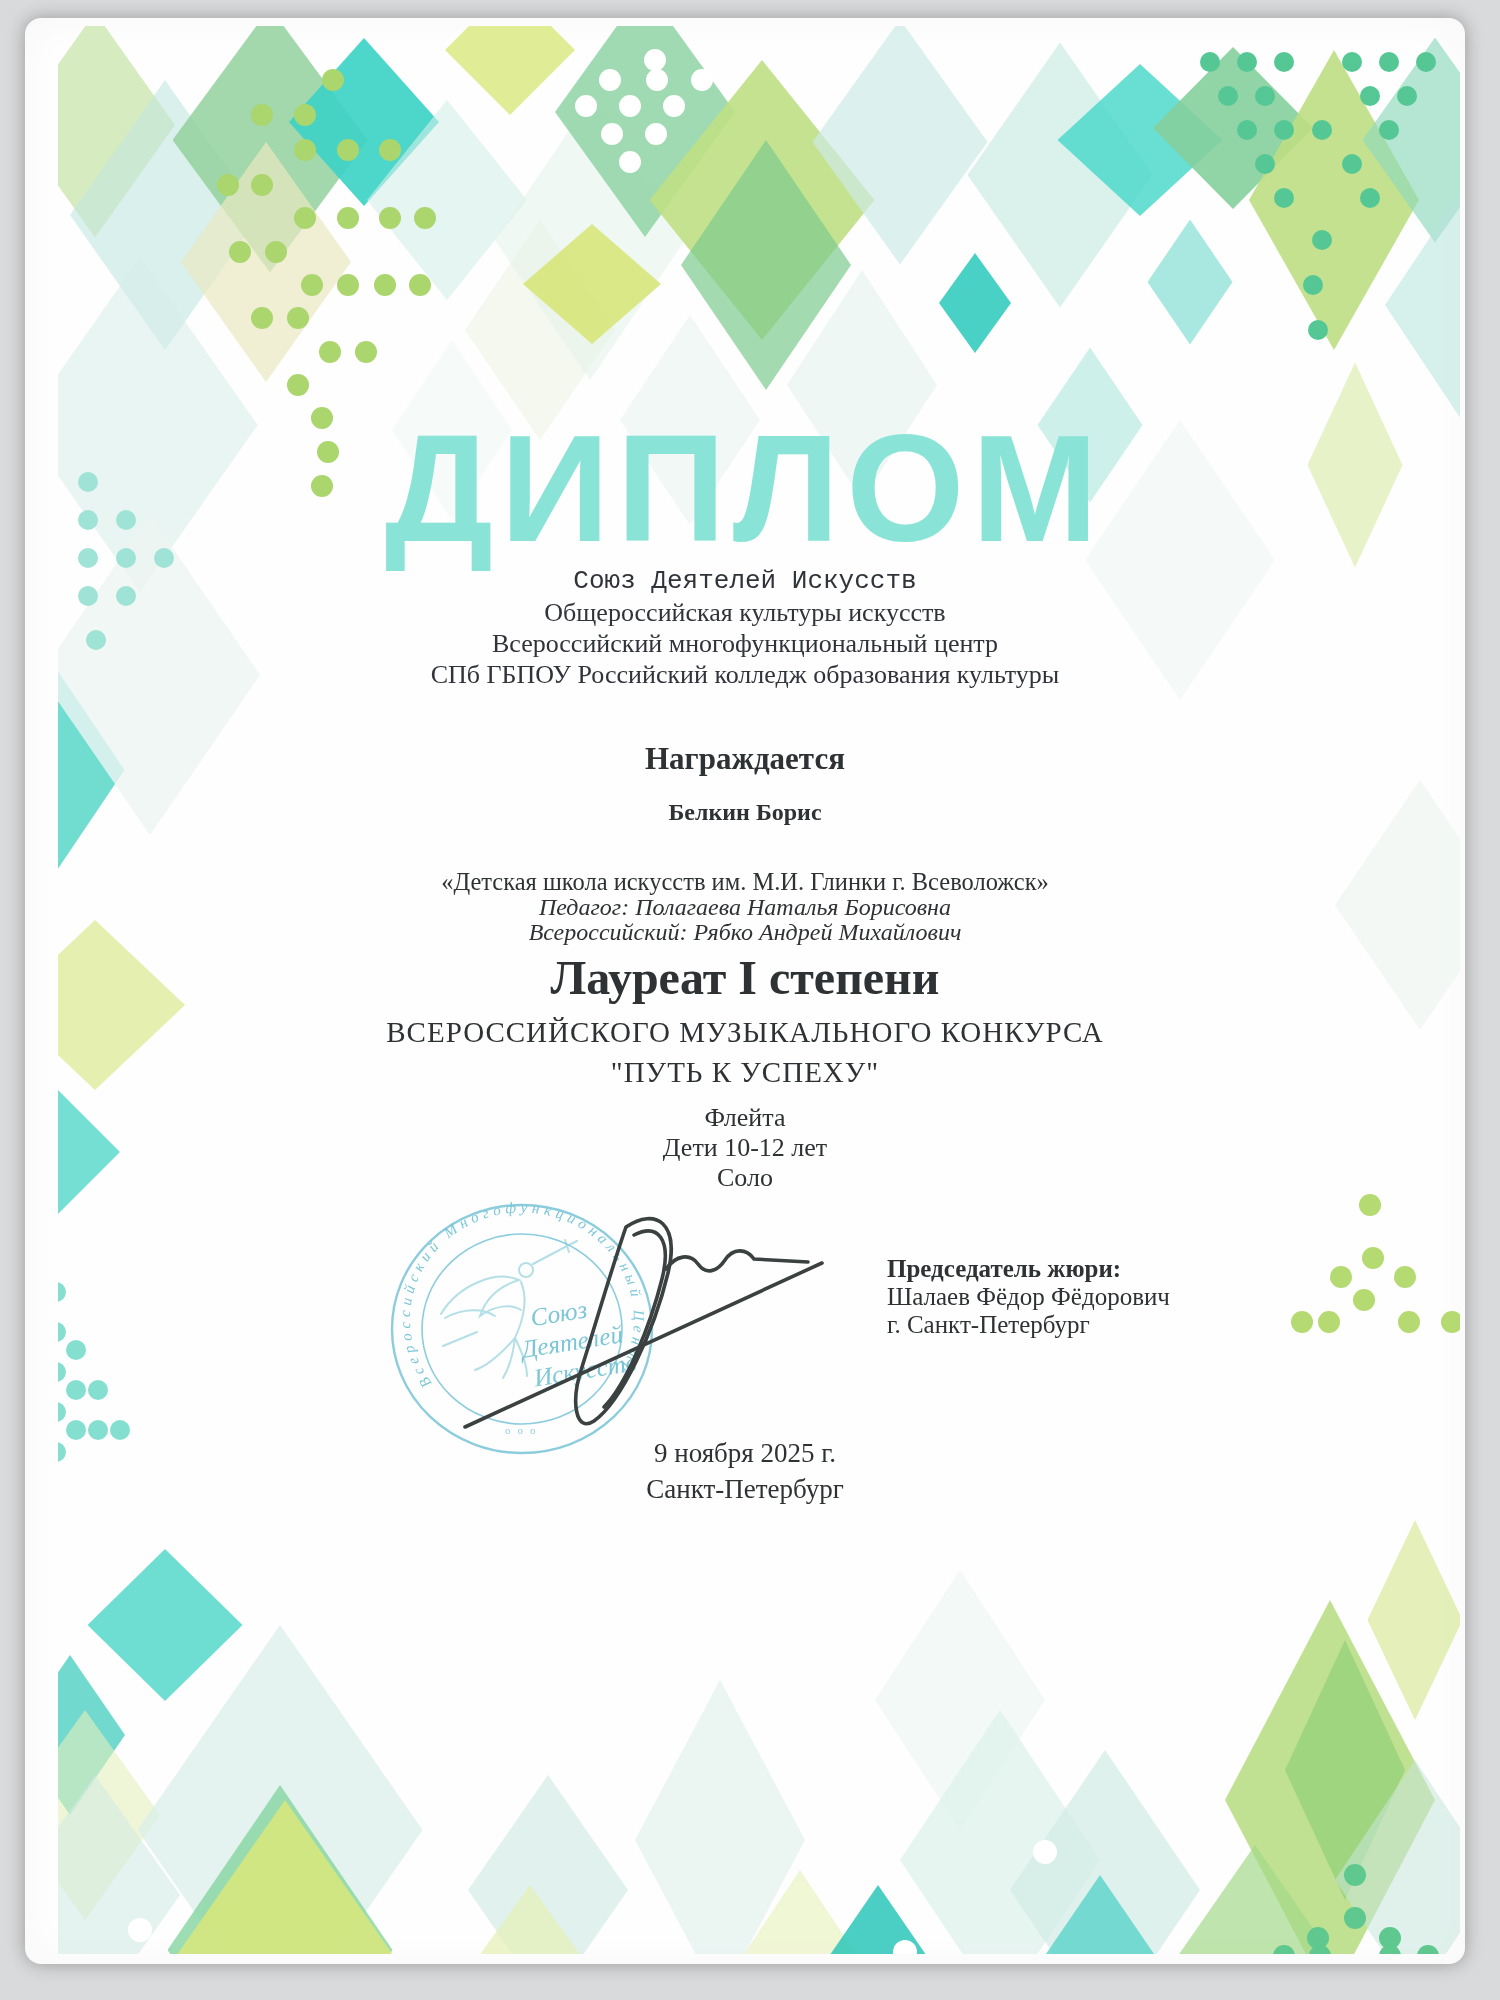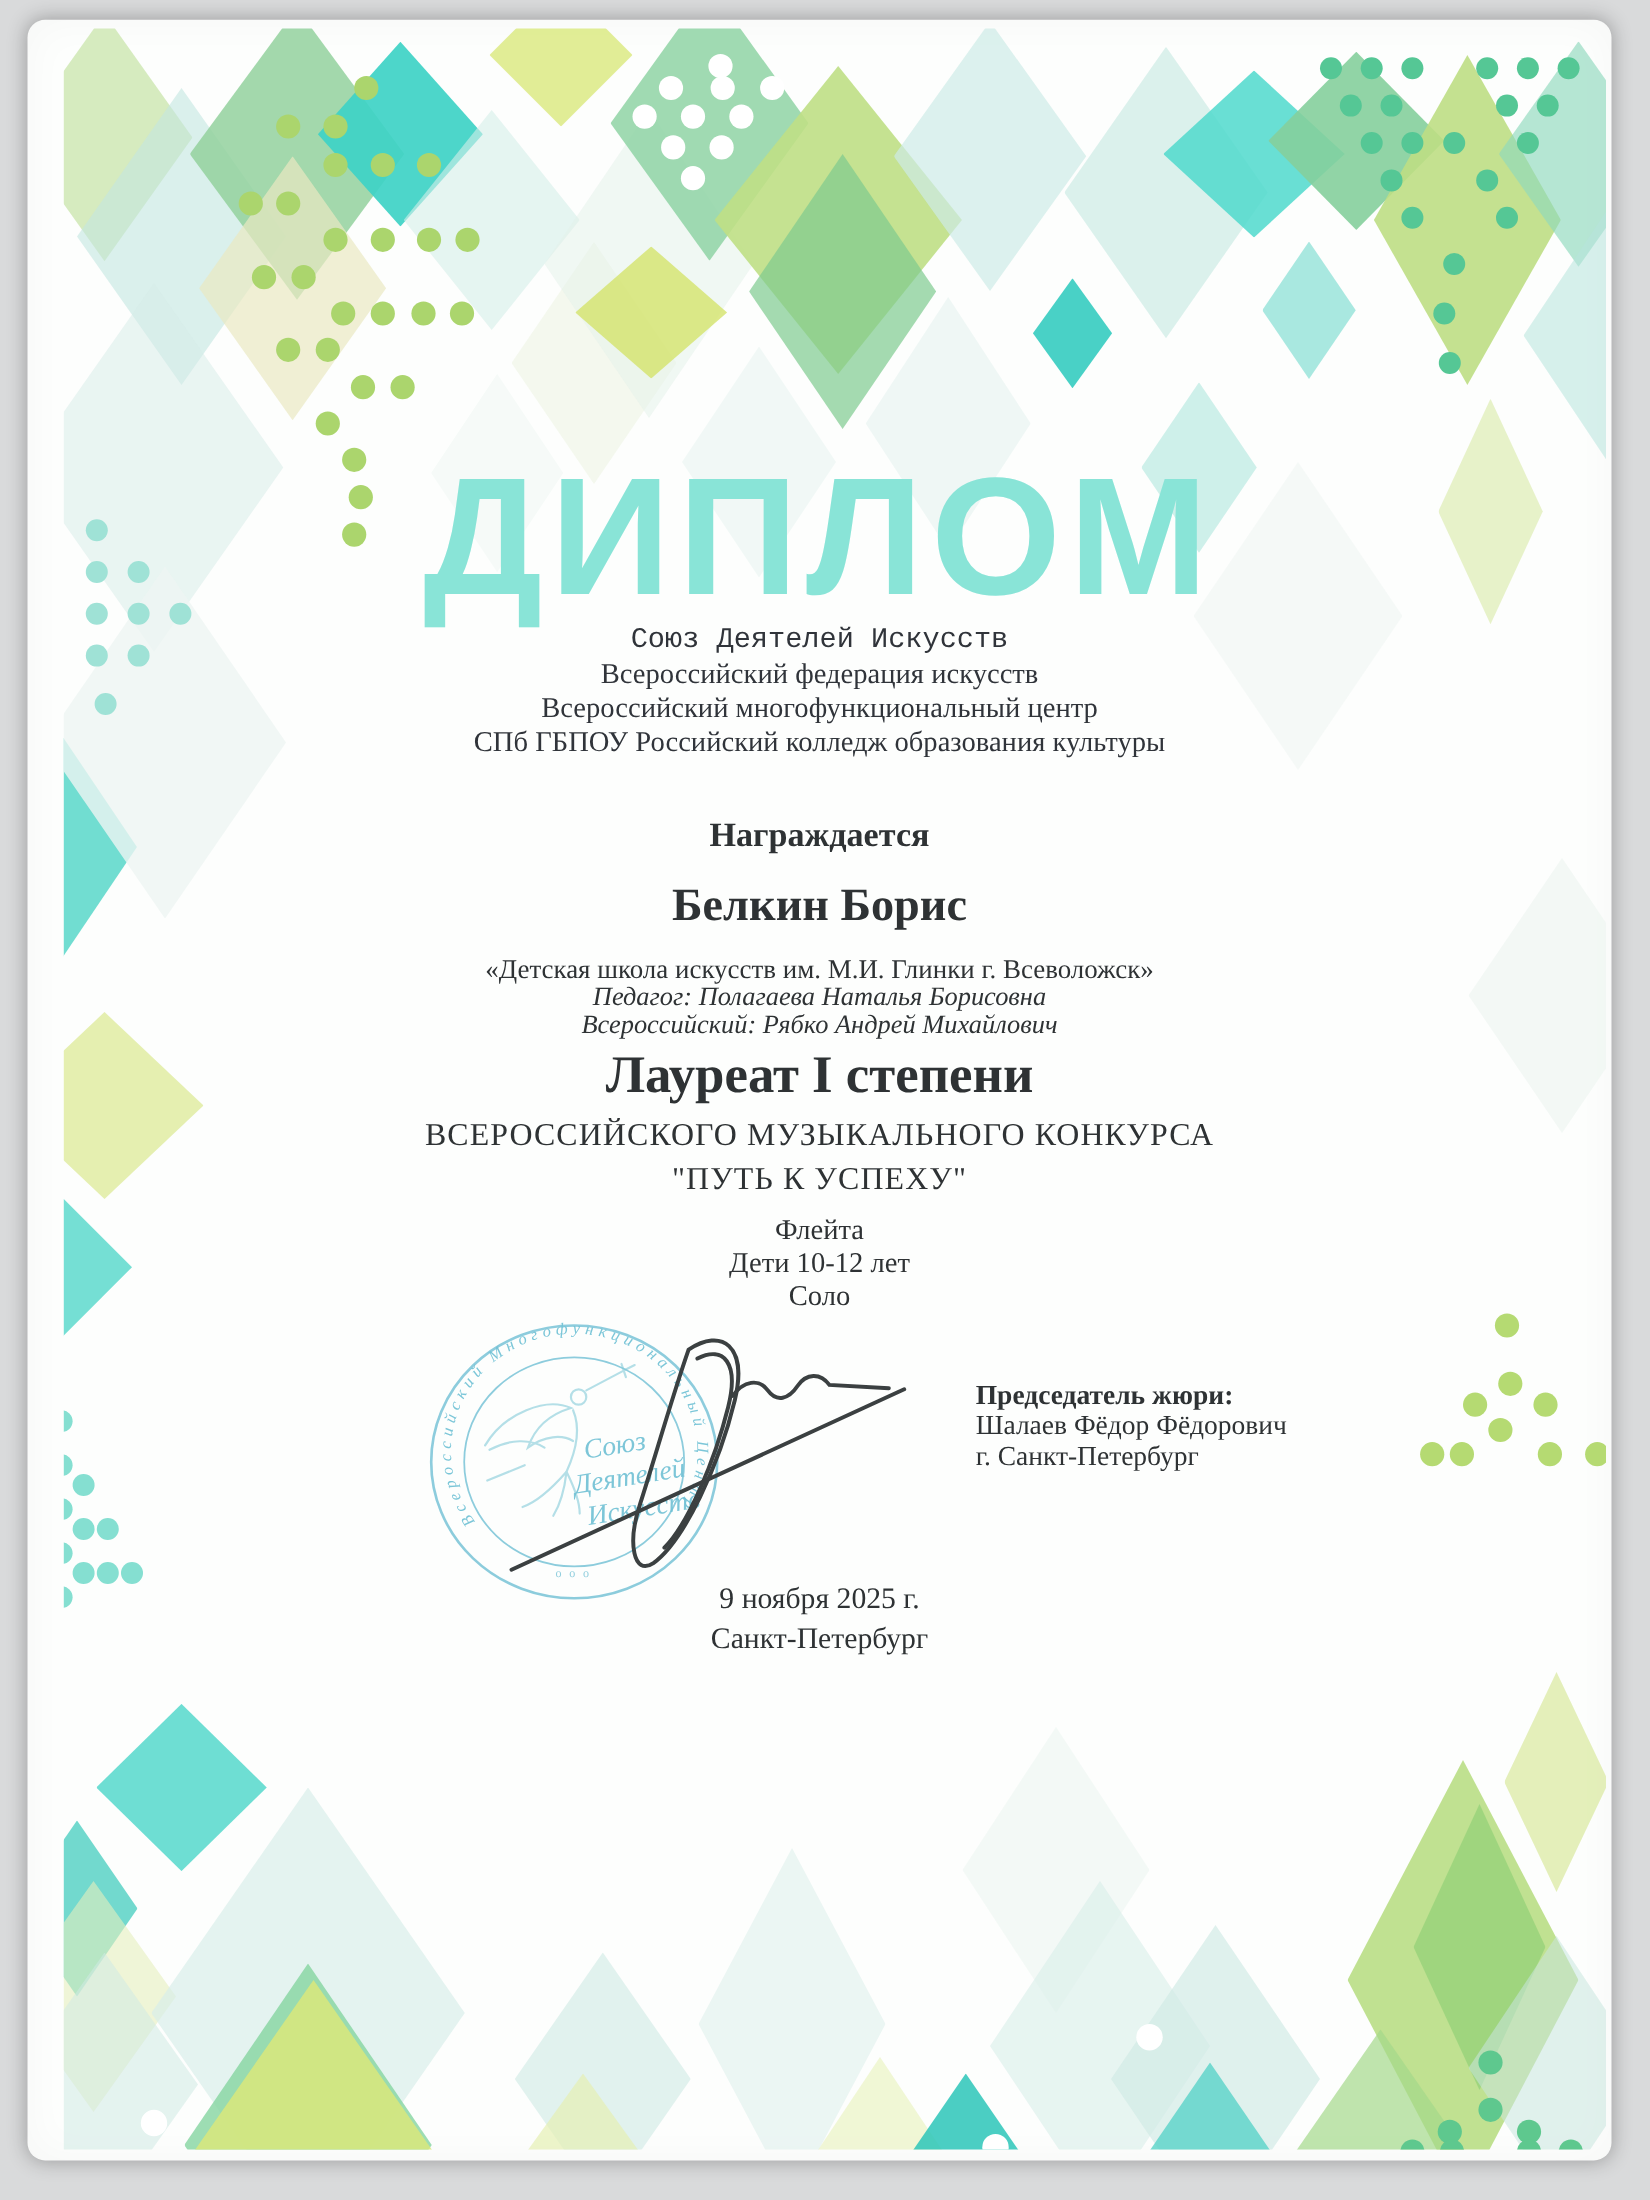--- a/index.html
+++ b/index.html
@@ -191,27 +191,27 @@
       <div class="dot" style="left: 1359px; top: 1919px; width: 22px; height: 22px; background: rgb(94, 200, 142);"></div>
       <div class="dot" style="left: 835px; top: 1914px; width: 24px; height: 24px; background: rgb(255, 255, 255);"></div>
       <div class="dot" style="left: 975px; top: 1814px; width: 24px; height: 24px; background: rgb(255, 255, 255);"></div>
       <div class="dot" style="left: 70px; top: 1892px; width: 24px; height: 24px; background: rgb(255, 255, 255);"></div>
     </div>
 
   <div class="textlayer">
     <div class="cline title" style="top:410px;">ДИПЛОМ</div>
 
     <div class="cline org" style="top:548px;font-family:Liberation Mono, monospace;">Союз Деятелей Искусств</div>
-    <div class="cline org" style="top:579px;">Всероссийский федерация искусств</div>
+    <div class="cline org" style="top:579px;">Общероссийская культуры искусств</div>
     <div class="cline org" style="top:610px;">Всероссийский многофункциональный центр</div>
     <div class="cline org" style="top:641px;">СПб ГБПОУ Российский колледж образования культуры</div>
 
     <div class="cline b" style="top:723px;font-size:31px;">Награждается</div>
 
-    <div class="cline b" style="top:781px;font-size:42px;">Белкин Борис</div>
+    <div class="cline b" style="top:781px;font-size:24px;">Белкин Борис</div>
 
     <div class="cline i" style="top:876px;font-size:24px;">Педагог: Полагаева Наталья Борисовна</div>
     <div class="cline" style="top:850px;font-size:24.5px;">«Детская школа искусств им. М.И. Глинки г. Всеволожск»</div>
     <div class="cline i" style="top:901px;font-size:24px;">Всероссийский: Рябко Андрей Михайлович</div>
 
     <div class="cline b" style="top:928px;font-size:48px;line-height:64px;">Лауреат I степени</div>
 
     <div class="cline" style="top:998px;font-size:29px;letter-spacing:1px;">ВСЕРОССИЙСКОГО МУЗЫКАЛЬНОГО КОНКУРСА</div>
     <div class="cline" style="top:1038px;font-size:29px;letter-spacing:1px;">"ПУТЬ К УСПЕХУ"</div>
 

